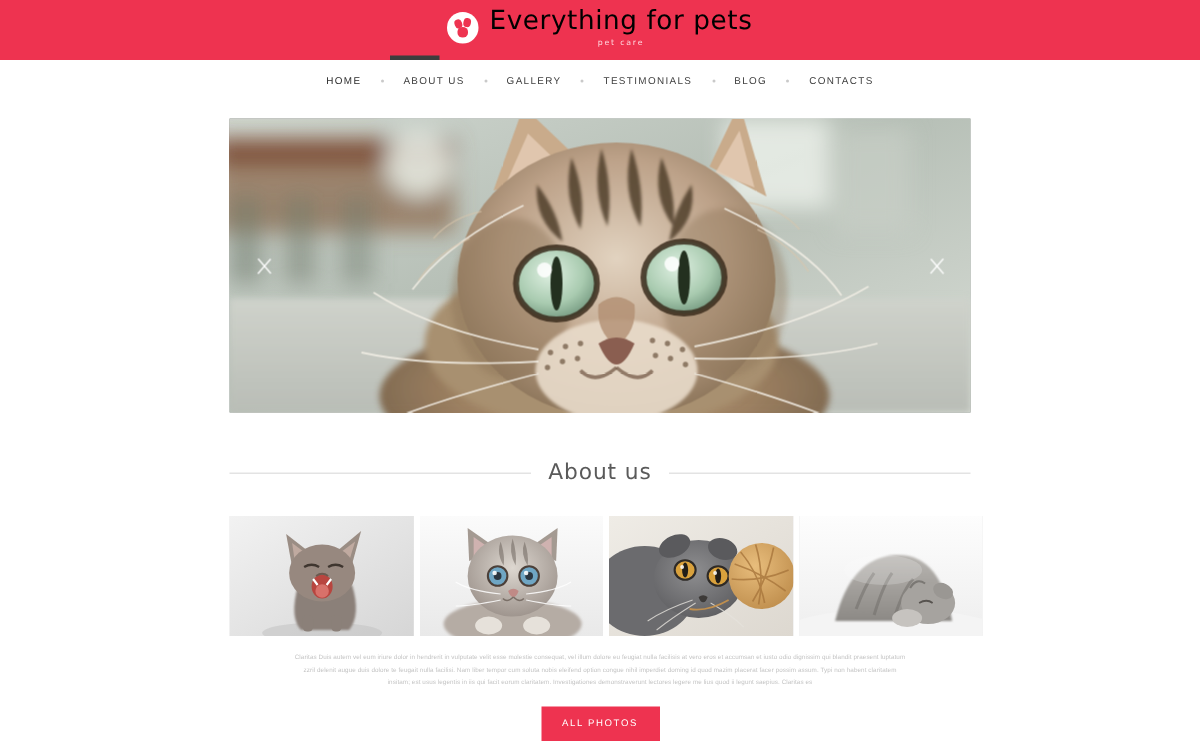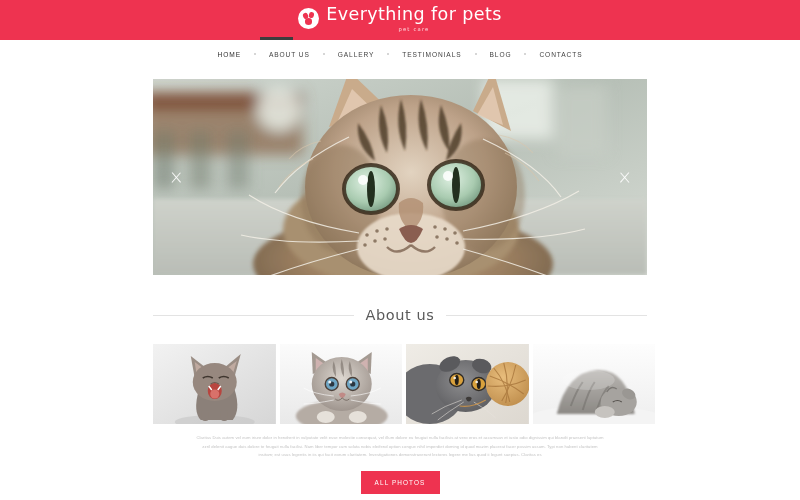--- a/index.html
+++ b/index.html
@@ -56,21 +56,21 @@
   .brand-mark .p3 { width: 7.5px; height: 6.5px; left: 6.5px; top: 10px; }
   .brand-text {
     display: flex;
     flex-direction: column;
     align-items: center;
     line-height: 1;
   }
   .brand-title {
     font-family: "DejaVu Sans", sans-serif;
     font-size: 17.5px;
-    color: #ffffff;
+    color: #000000;
     letter-spacing: 0.4px;
     font-weight: 400;
   }
   .brand-tagline {
     font-family: "DejaVu Sans", sans-serif;
     font-size: 5.2px;
     color: #ffd9e0;
     letter-spacing: 1.2px;
     margin-top: 3px;
     text-transform: lowercase;

